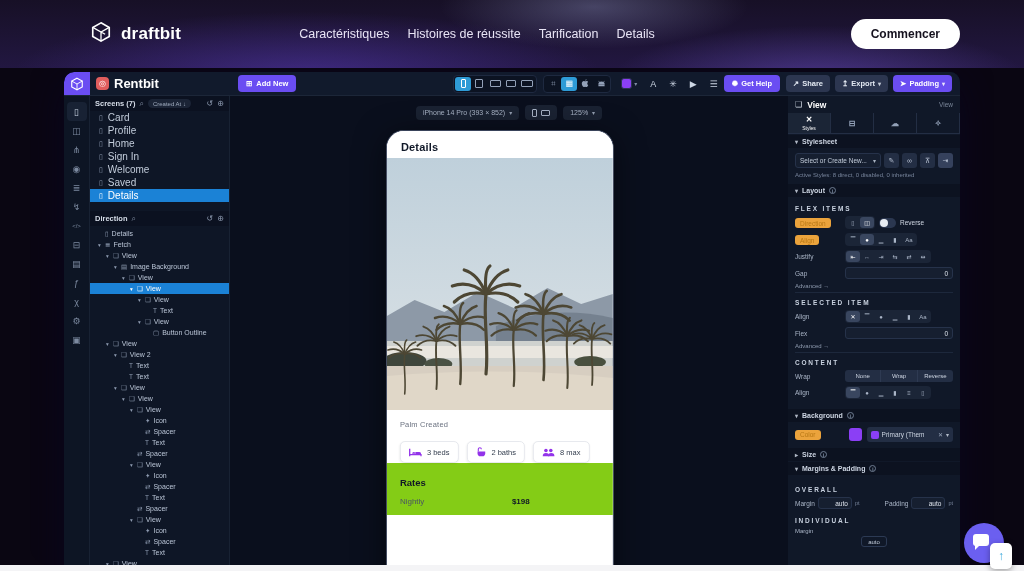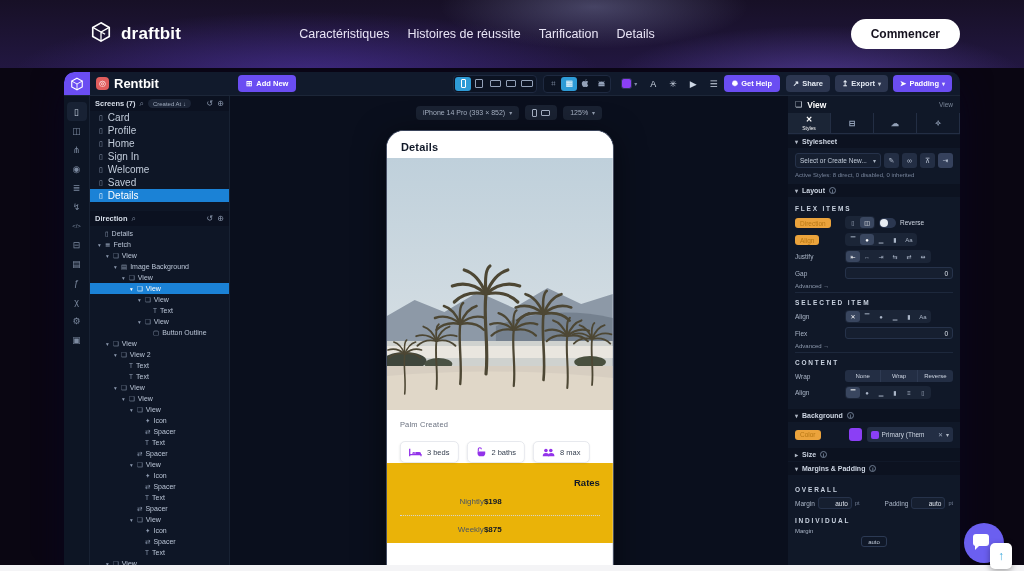--- a/index.html
+++ b/index.html
@@ -115,25 +115,25 @@
   .btn-book { background:#47188f; color:#fff; font-size:7.5px; font-weight:bold; letter-spacing:.6px;
               border:none; border-radius:6px; padding:6px 10px; cursor:pointer; }
   .phone-info { padding:10px 13px 0 13px; background:#fff; }
   .loc { color:#6b7280; font-size:7.5px; letter-spacing:.2px; }
   .pname { color:#111827; font-size:14px; font-weight:bold; letter-spacing:.2px; margin-top:3px; }
   .chips { display:flex; gap:8px; margin-top:12px; }
   .chipc { display:flex; align-items:center; gap:5px; border:1px solid #e7e9ee; border-radius:5px;
            padding:5px 8px; box-shadow:0 1px 2px rgba(0,0,0,.05); background:#fff; cursor:pointer;}
   .chipc .t { font-size:7.5px; color:#374151; }
   .chipc svg { display:block; }
-  .rates { padding:14px 13px 0 13px; background:#eab308;text-align:right; }
+  .rates { padding:14px 13px 0 13px; background:#84cc16; }
   .rates-title { font-size:9.5px; font-weight:bold; color:#111827; }
   .rate-row { display:flex; align-items:center; padding:9px 0; border-bottom:1px dotted #d4d7dd; }
   .rate-row:last-child { border-bottom:none; }
-  .rate-l { font-size:8px; color:#4b5563; width:84px; }
+  .rate-l { font-size:8px; color:#4b5563; width:112px; }
   .rate-v { font-size:8px; color:#111827; font-weight:bold; }
 
   
   .rpanel { background:#101828; overflow:hidden; font-size:7px; color:#aeb9cb; display:flex; flex-direction:column;}
   .rp-head { height:17px; display:flex; align-items:center; padding:0 7px; gap:5px; flex:none;}
   .rp-head .g { color:#d5dce8; font-size:8px; }
   .rp-head .t { color:#fff; font-size:8.5px; font-weight:bold; flex:1;}
   .rp-head .meta { color:#7a8699; font-size:6.5px; }
   .rp-tabs { display:flex; border-bottom:1px solid #232e44; flex:none; }
   .rp-tab { flex:1; height:20px; border-right:1px solid #232e44; display:flex; flex-direction:column;
@@ -619,24 +619,20 @@
                 </div>
               </div>
           </div>
           <div class="rates">
             <div class="rates-title">Rates</div>
             <div id="ratesEl">
                 <div class="rate-row">
                   <span class="rate-l">Nightly</span>
                   <span class="rate-v">$198</span>
                 </div>
-                <div class="rate-row">
-                  <span class="rate-l">Weekly</span>
-                  <span class="rate-v">$875</span>
-                </div>
               </div>
           </div>
         </div>
       </div>
 
       <div class="rpanel">
         <div class="rp-head">
           <span class="g">❏</span>
           <span class="t">View</span>
           <span class="meta">View</span>

